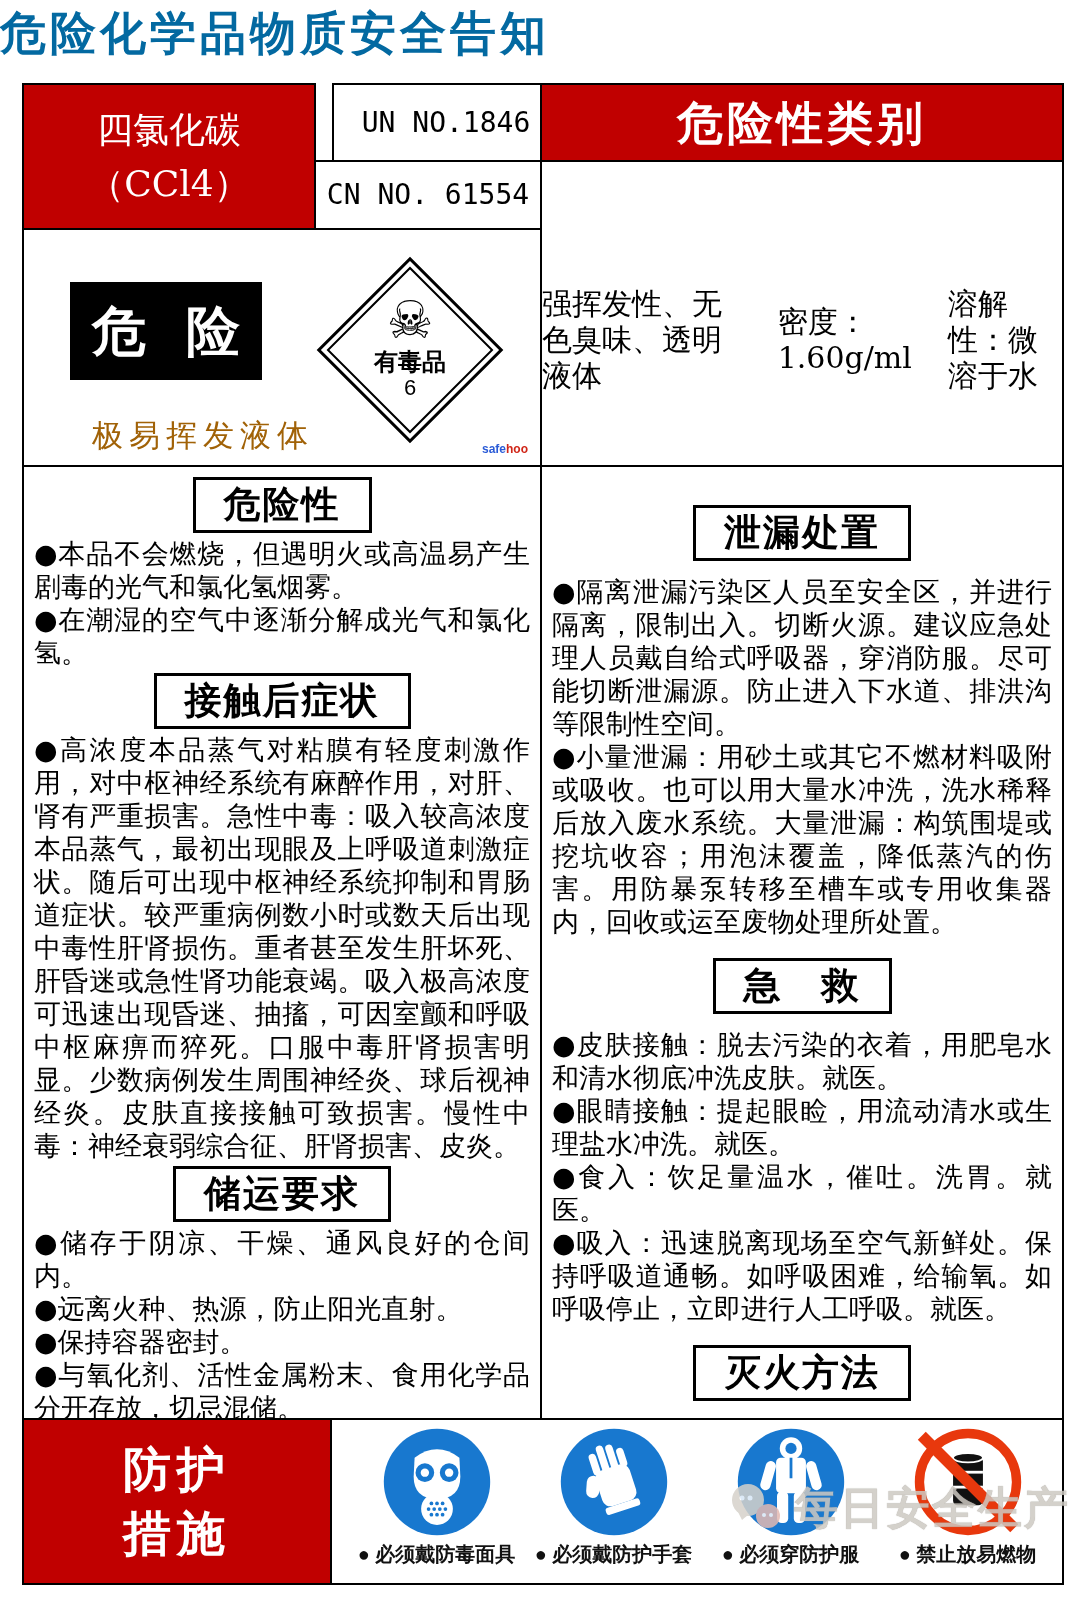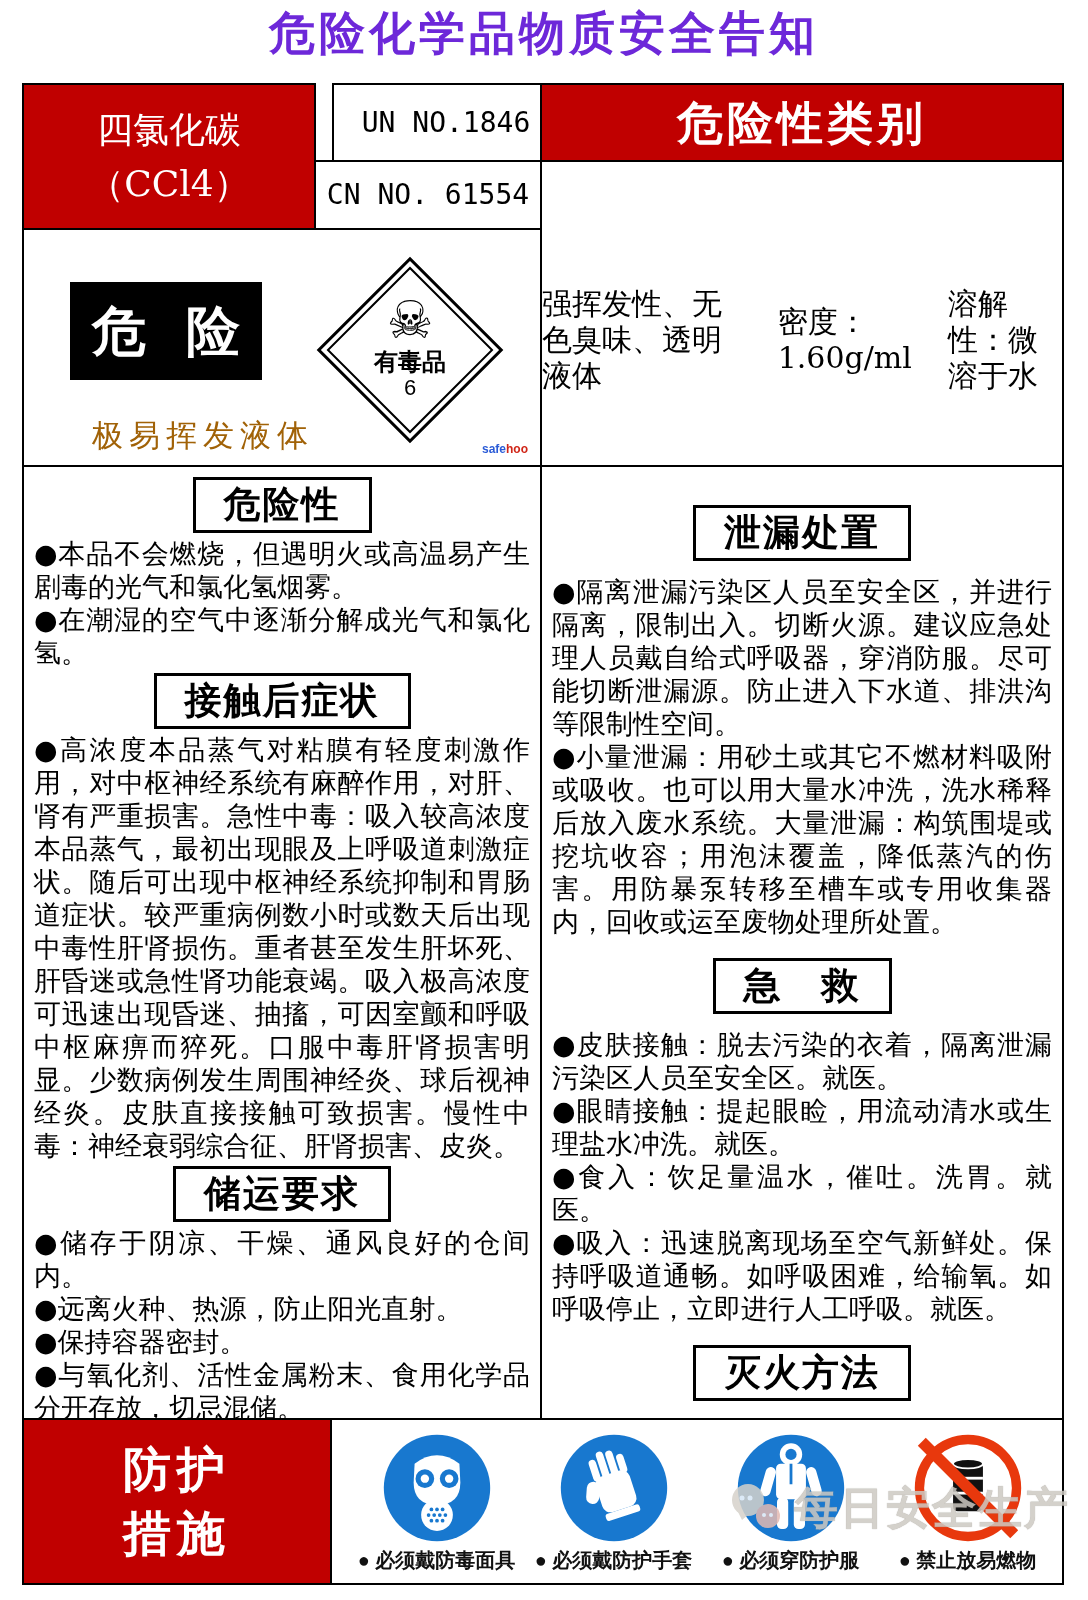--- a/index.html
+++ b/index.html
@@ -1,19 +1,19 @@
 <!DOCTYPE html>
 <html><head>
 <meta charset="utf-8">
 <style>
   * { margin:0; padding:0; box-sizing:border-box; }
   body { background:#fff; font-family:"DejaVu Serif", serif; }
   .page { position:relative; width:1088px; height:1600px; background:#fff; overflow:hidden; }
-  .pageTitle { position:absolute; left:0; top:6px; width:100%; text-align:center;
-    font:bold 46px/1.2 "Liberation Sans", sans-serif; color:#6d28d9; letter-spacing:4px; }
+  .pageTitle { position:absolute; left:0; top:6px; width:100%; 
+    font:bold 46px/1.2 "Liberation Sans", sans-serif; color:#0369a1; letter-spacing:4px; }
   .cell { position:absolute; border:2px solid #000; background:#fff; overflow:hidden; }
   .redCell { background:#c00000; color:#fff; }
   
   .nameCell { left:22px; top:83px; width:294px; height:147px; display:flex; flex-direction:column;
     align-items:center; justify-content:center; gap:18px; font:36px/1 "DejaVu Serif", serif; }
   .unCell  { left:332px; top:83px;  width:228px; height:79px; display:flex; align-items:center; justify-content:center;
     font:28px/1 "DejaVu Sans Mono", monospace; }
   .cnCell  { left:314px; top:160px; width:228px; height:70px; display:flex; align-items:center; justify-content:center;
     font:28px/1 "DejaVu Sans Mono", monospace; }
   .hazHeader { left:540px; top:83px; width:524px; height:79px; display:flex; align-items:center; justify-content:center;
@@ -42,21 +42,21 @@
   .leftContent  { left:22px;  top:465px; width:520px; height:955px; }
   .rightContent { left:540px; top:465px; width:524px; height:955px; }
   .secHeader { display:block; width:max-content; margin:4px auto 4px auto; padding:1px 28px; border:3px solid #000;
     font:bold 37px/1.3 "Liberation Sans", sans-serif; color:#000; background:#fff; letter-spacing:2px; }
   .rsec { margin:20px auto 14px auto; }
   .rsec.first { margin-top:32px; }
   .para { text-align:justify; }
   
   .bottomRed { left:22px; top:1418px; width:310px; height:167px; display:flex; flex-direction:column;
     align-items:center; justify-content:center; gap:16px; font:bold 48px/1 "Liberation Sans", sans-serif; letter-spacing:6px; }
-  .iconsCell { left:330px; top:1418px; width:734px; height:167px; display:flex; align-items:center;
+  .iconsCell { left:330px; top:1418px; width:734px; height:167px; display:flex; align-items:flex-start;
     justify-content:space-around; padding:6px 6px 6px 16px; }
   .iconBlock { width:172px; display:flex; flex-direction:column; align-items:center; }
   .iconBlock svg { width:112px; height:112px; }
   .iconLabel { margin-top:4px; font:bold 20px/1.2 "Liberation Sans", sans-serif; color:#111; white-space:nowrap; }
   
   .brand { position:absolute; right:18px; top:1482px; display:flex; align-items:center; gap:6px; z-index:5; opacity:.85; }
   .brandText { font:bold 44px/1 "Liberation Sans", sans-serif; color:#cdc9c2; text-shadow:0 0 1px #9a958e; letter-spacing:2px; }
 </style>
 </head>
 <body>
@@ -109,21 +109,21 @@
     <p class="para">●保持容器密封。</p>
     <p class="para">●与氧化剂、活性金属粉末、食用化学品分开存放，切忌混储。</p>
 
   </div>
 
   <div class="cell contentCol rightContent">
     <div class="secHeader rsec first">泄漏处置</div>
     <p class="para">●隔离泄漏污染区人员至安全区，并进行隔离，限制出入。切断火源。建议应急处理人员戴自给式呼吸器，穿消防服。尽可能切断泄漏源。防止进入下水道、排洪沟等限制性空间。</p>
     <p class="para">●小量泄漏：用砂土或其它不燃材料吸附或吸收。也可以用大量水冲洗，洗水稀释后放入废水系统。大量泄漏：构筑围堤或挖坑收容；用泡沫覆盖，降低蒸汽的伤害。用防暴泵转移至槽车或专用收集器内，回收或运至废物处理所处置。</p>
     <div class="secHeader rsec">急　救</div>
-    <p class="para">●皮肤接触：脱去污染的衣着，隔离泄漏污染区人员至安全区。就医。</p>
+    <p class="para">●皮肤接触：脱去污染的衣着，用肥皂水和清水彻底冲洗皮肤。就医。</p>
     <p class="para">●眼睛接触：提起眼睑，用流动清水或生理盐水冲洗。就医。</p>
     <p class="para">●食入：饮足量温水，催吐。洗胃。就医。</p>
     <p class="para">●吸入：迅速脱离现场至空气新鲜处。保持呼吸道通畅。如呼吸困难，给输氧。如呼吸停止，立即进行人工呼吸。就医。</p>
     <div class="secHeader rsec">灭火方法</div>
     <p class="para">●灭火剂：雾状水、二氧化碳、砂土。</p>
   </div>
 
   <div class="cell redCell bottomRed">
     <span>防护</span>
     <span>措施</span>

